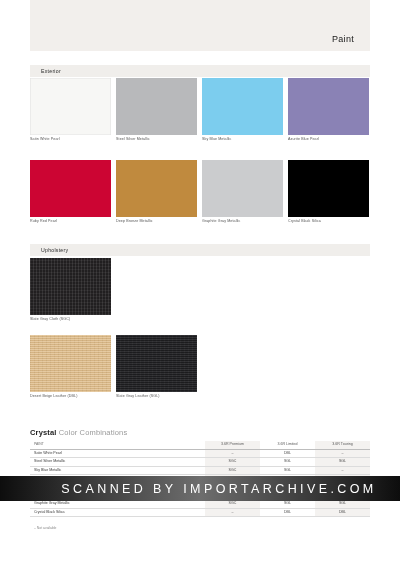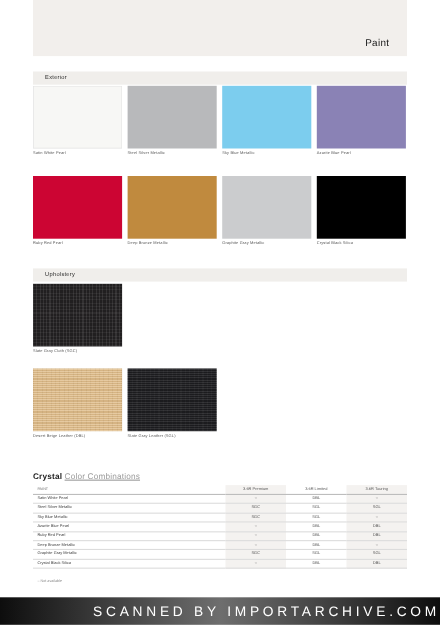--- a/index.html
+++ b/index.html
@@ -2,21 +2,21 @@
 <html><head>
 <meta charset="utf-8">
 <style>
   * { box-sizing: border-box; margin: 0; padding: 0; }
   html, body {
     width: 400px; height: 575px;
     background: #ffffff;
     font-family: "Liberation Sans", sans-serif;
     overflow: hidden;
   }
-  .page { position: relative; width: 400px; height: 568px; background:#fff; }
+  .page { position: relative; width: 400px; height: 501px; background:#fff; }
 
   
   .paint-header {
     position: absolute; left: 30px; top: 0px; width: 340px; height: 51px;
     background: #f2efec;
     display: flex; align-items: flex-end; justify-content: flex-end;
   }
   .paint-header-title {
     font-size: 9px; color: #1a1a1a; letter-spacing: .3px;
     padding-right: 16px; padding-bottom: 7px;
@@ -74,21 +74,21 @@
     background-color: #232326;
     background-image:
       repeating-linear-gradient(0deg, rgba(255,255,255,.06) 0 1px, rgba(0,0,0,.22) 1px 2px),
       repeating-linear-gradient(90deg, rgba(255,255,255,.035) 0 1px, rgba(0,0,0,0) 1px 4px);
   }
 
   
   .combo-wrap { position: absolute; left: 30px; top: 428px; width: 340px; }
   .combo-title { font-size: 7.5px; letter-spacing: .15px; padding-bottom: 4px; }
   .combo-title .model { color: #1c1c1c; font-weight: bold; }
-  .combo-title .sub { color: #9a9a9a; font-weight: normal; text-decoration: underline; }
+  .combo-title .sub { color: #9a9a9a; font-weight: normal; }
 
   table.combo { width: 340px; border-collapse: collapse; table-layout: fixed; }
   table.combo th, table.combo td {
     font-size: 3.6px; color: #4a4a4a; font-weight: normal;
     padding: 1.9px 0 1.9px 0; line-height: 1;
     border-bottom: 0.5px solid #dcdcdc;
   }
   table.combo col.c-name { width: 175px; }
   table.combo col.c-trim { width: 55px; }
   table.combo th.name, table.combo td.name { text-align: left; padding-left: 4px; color:#3a3a3a; }
@@ -97,21 +97,21 @@
   table.combo thead th.name { font-size: 3.4px; color:#6e6e6e; }
   td.shade { background: #f4f2f0; }
   th.shade { background: #f4f2f0; }
 
   .combo-foot { font-size: 3.4px; color: #8b8b8b; margin-top: 9px; padding-left: 4px; }
 
   
   .scan-banner {
     position: absolute; left: 0; bottom: 0; width: 400px; height: 25px;
     background: linear-gradient(90deg,#0d0d0d 0%, #3a3a3a 22%, #6e6e6e 50%, #3a3a3a 78%, #0d0d0d 100%);
-    display: flex; align-items: center; justify-content: flex-end; padding-left: 38px;
+    display: flex; align-items: center; justify-content: center; padding-left: 38px;
   }
   .scan-banner-text {
     color: #ffffff; font-size: 12.5px; letter-spacing: 3.4px;
     font-family: "Liberation Sans", sans-serif;
   }
 </style>
 </head>
 <body>
 
 <div class="page">

